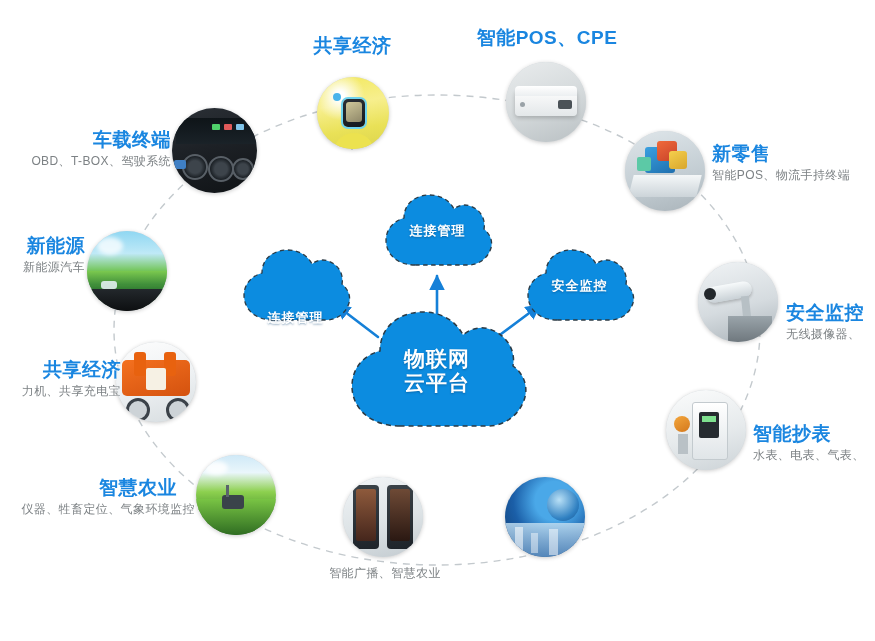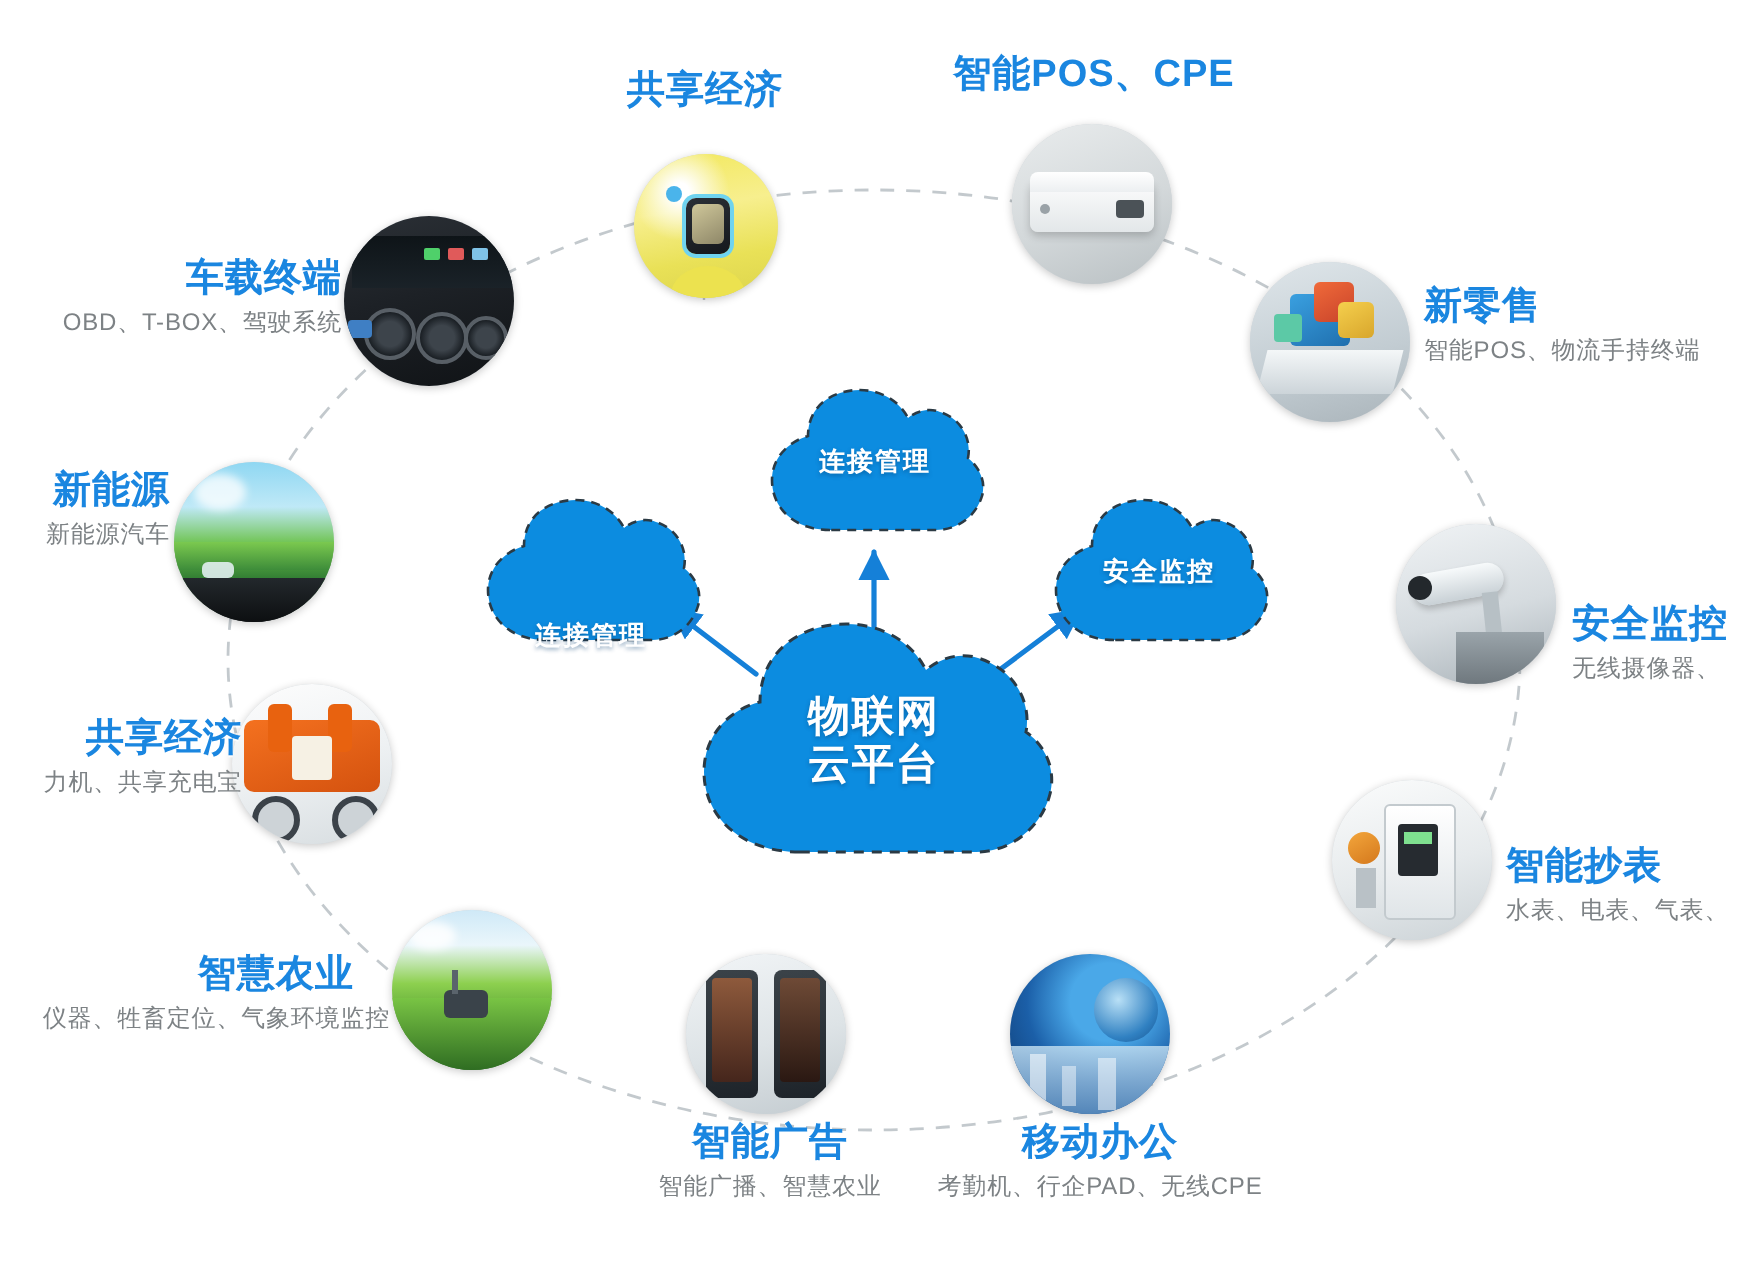--- a/index.html
+++ b/index.html
@@ -263,31 +263,26 @@
 
   <div class="photo" style="left:343px;top:477px;width:80px;height:80px;">
     <div class="pic" style="background:linear-gradient(165deg,#f2f5f7 0%,#dde3e6 55%,#c3cbd0 100%);">
       <div style="position:absolute;left:10px;top:8px;width:26px;height:64px;background:linear-gradient(170deg,#3b4349,#1d2329);border-radius:4px;"></div>
       <div style="position:absolute;left:13px;top:12px;width:20px;height:52px;background:linear-gradient(180deg,#8e5a3c,#45261c);border-radius:2px;"></div>
       <div style="position:absolute;left:44px;top:8px;width:26px;height:64px;background:linear-gradient(170deg,#3b4349,#1d2329);border-radius:4px;"></div>
       <div style="position:absolute;left:47px;top:12px;width:20px;height:52px;background:linear-gradient(180deg,#6e4a36,#2a1812);border-radius:2px;"></div>
     </div>
   </div>
   <div class="lbl c" style="left:285px;top:562px;width:200px;">
-    <div class="h">智能广告</div>
     <div class="s">智能广播、智慧农业</div>
   </div>
 
   <div class="photo" style="left:505px;top:477px;width:80px;height:80px;">
     <div class="pic" style="background:radial-gradient(circle at 62% 30%, #4aa8e8 0 26%, #1b5fa8 55%, #0d3566 100%);">
       <div style="position:absolute;left:42px;top:12px;width:32px;height:32px;border-radius:50%;background:radial-gradient(circle at 38% 34%,#bfe3f7,#2f7fc0 65%,#16528f);opacity:.95;"></div>
       <div style="position:absolute;left:0;top:46px;width:80px;height:34px;background:linear-gradient(180deg,rgba(190,220,240,.85),rgba(90,140,190,.9));"></div>
       <div style="position:absolute;left:10px;top:50px;width:8px;height:24px;background:rgba(255,255,255,.55);"></div>
       <div style="position:absolute;left:26px;top:56px;width:7px;height:20px;background:rgba(255,255,255,.45);"></div>
       <div style="position:absolute;left:44px;top:52px;width:9px;height:26px;background:rgba(255,255,255,.5);"></div>
     </div>
   </div>
-  <div class="lbl c" style="left:440px;top:562px;width:220px;">
-    <div class="h">移动办公</div>
-    <div class="s">考勤机、行企PAD、无线CPE</div>
-  </div>
 
 </div>
 
 </body></html>

